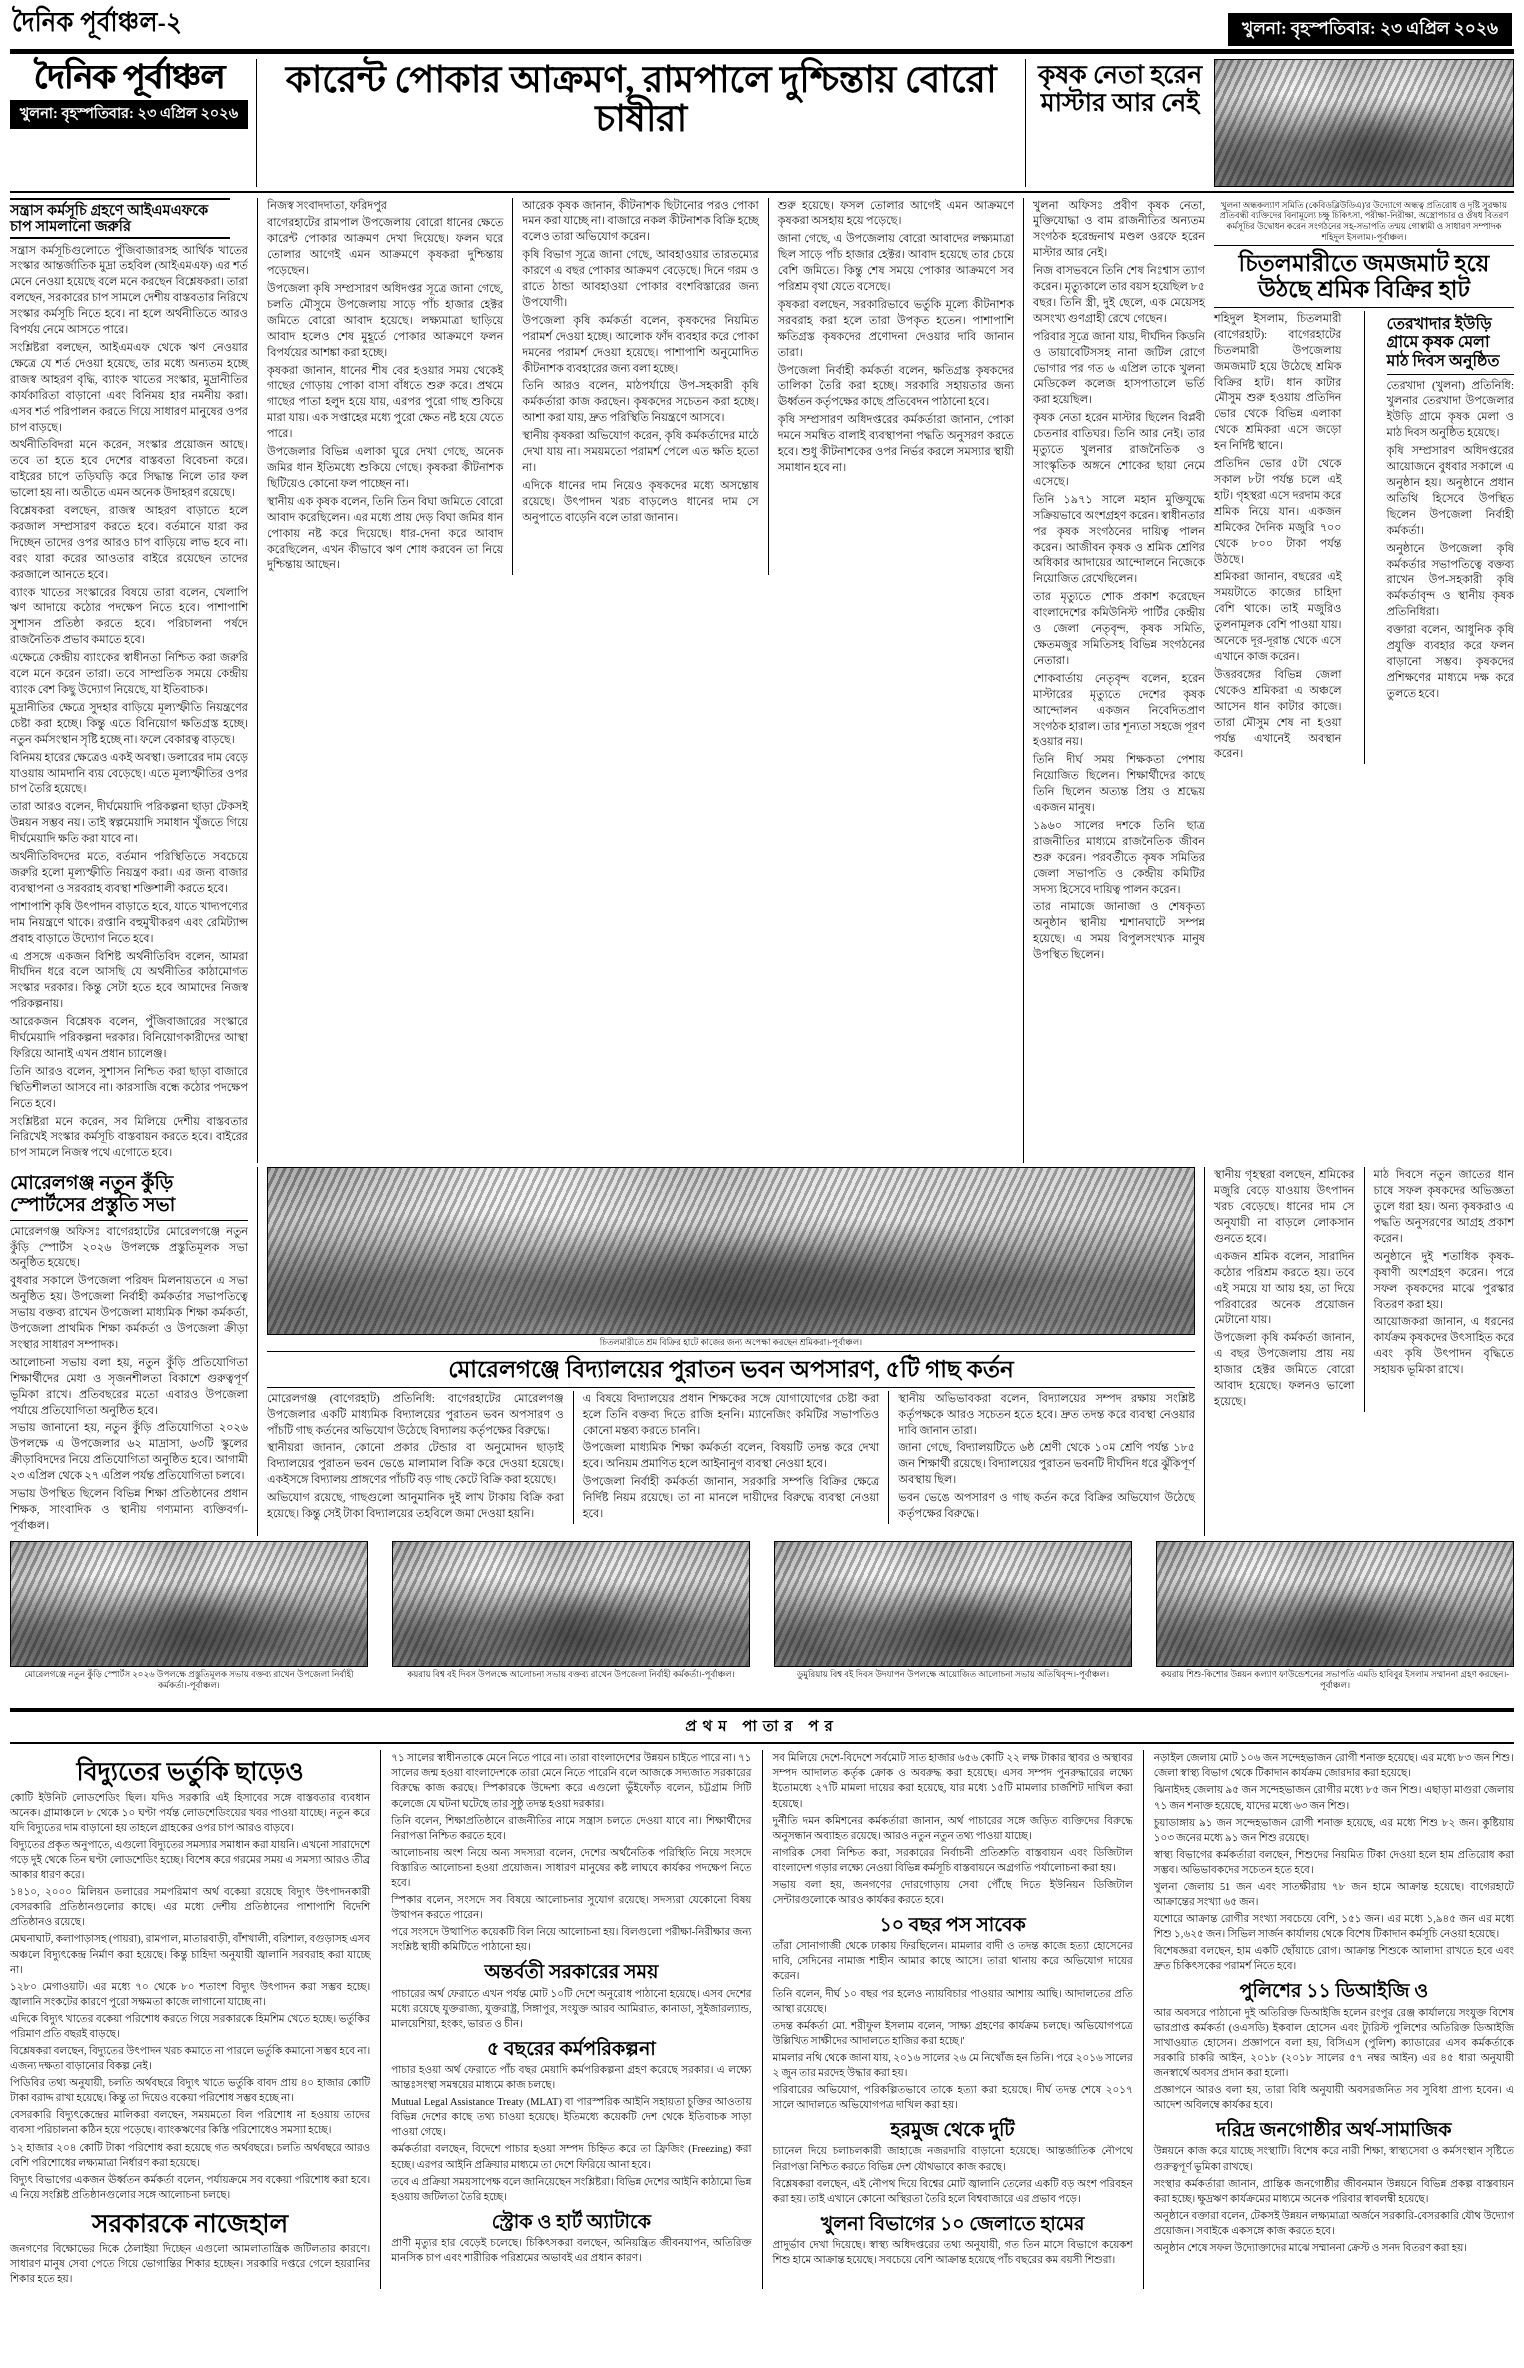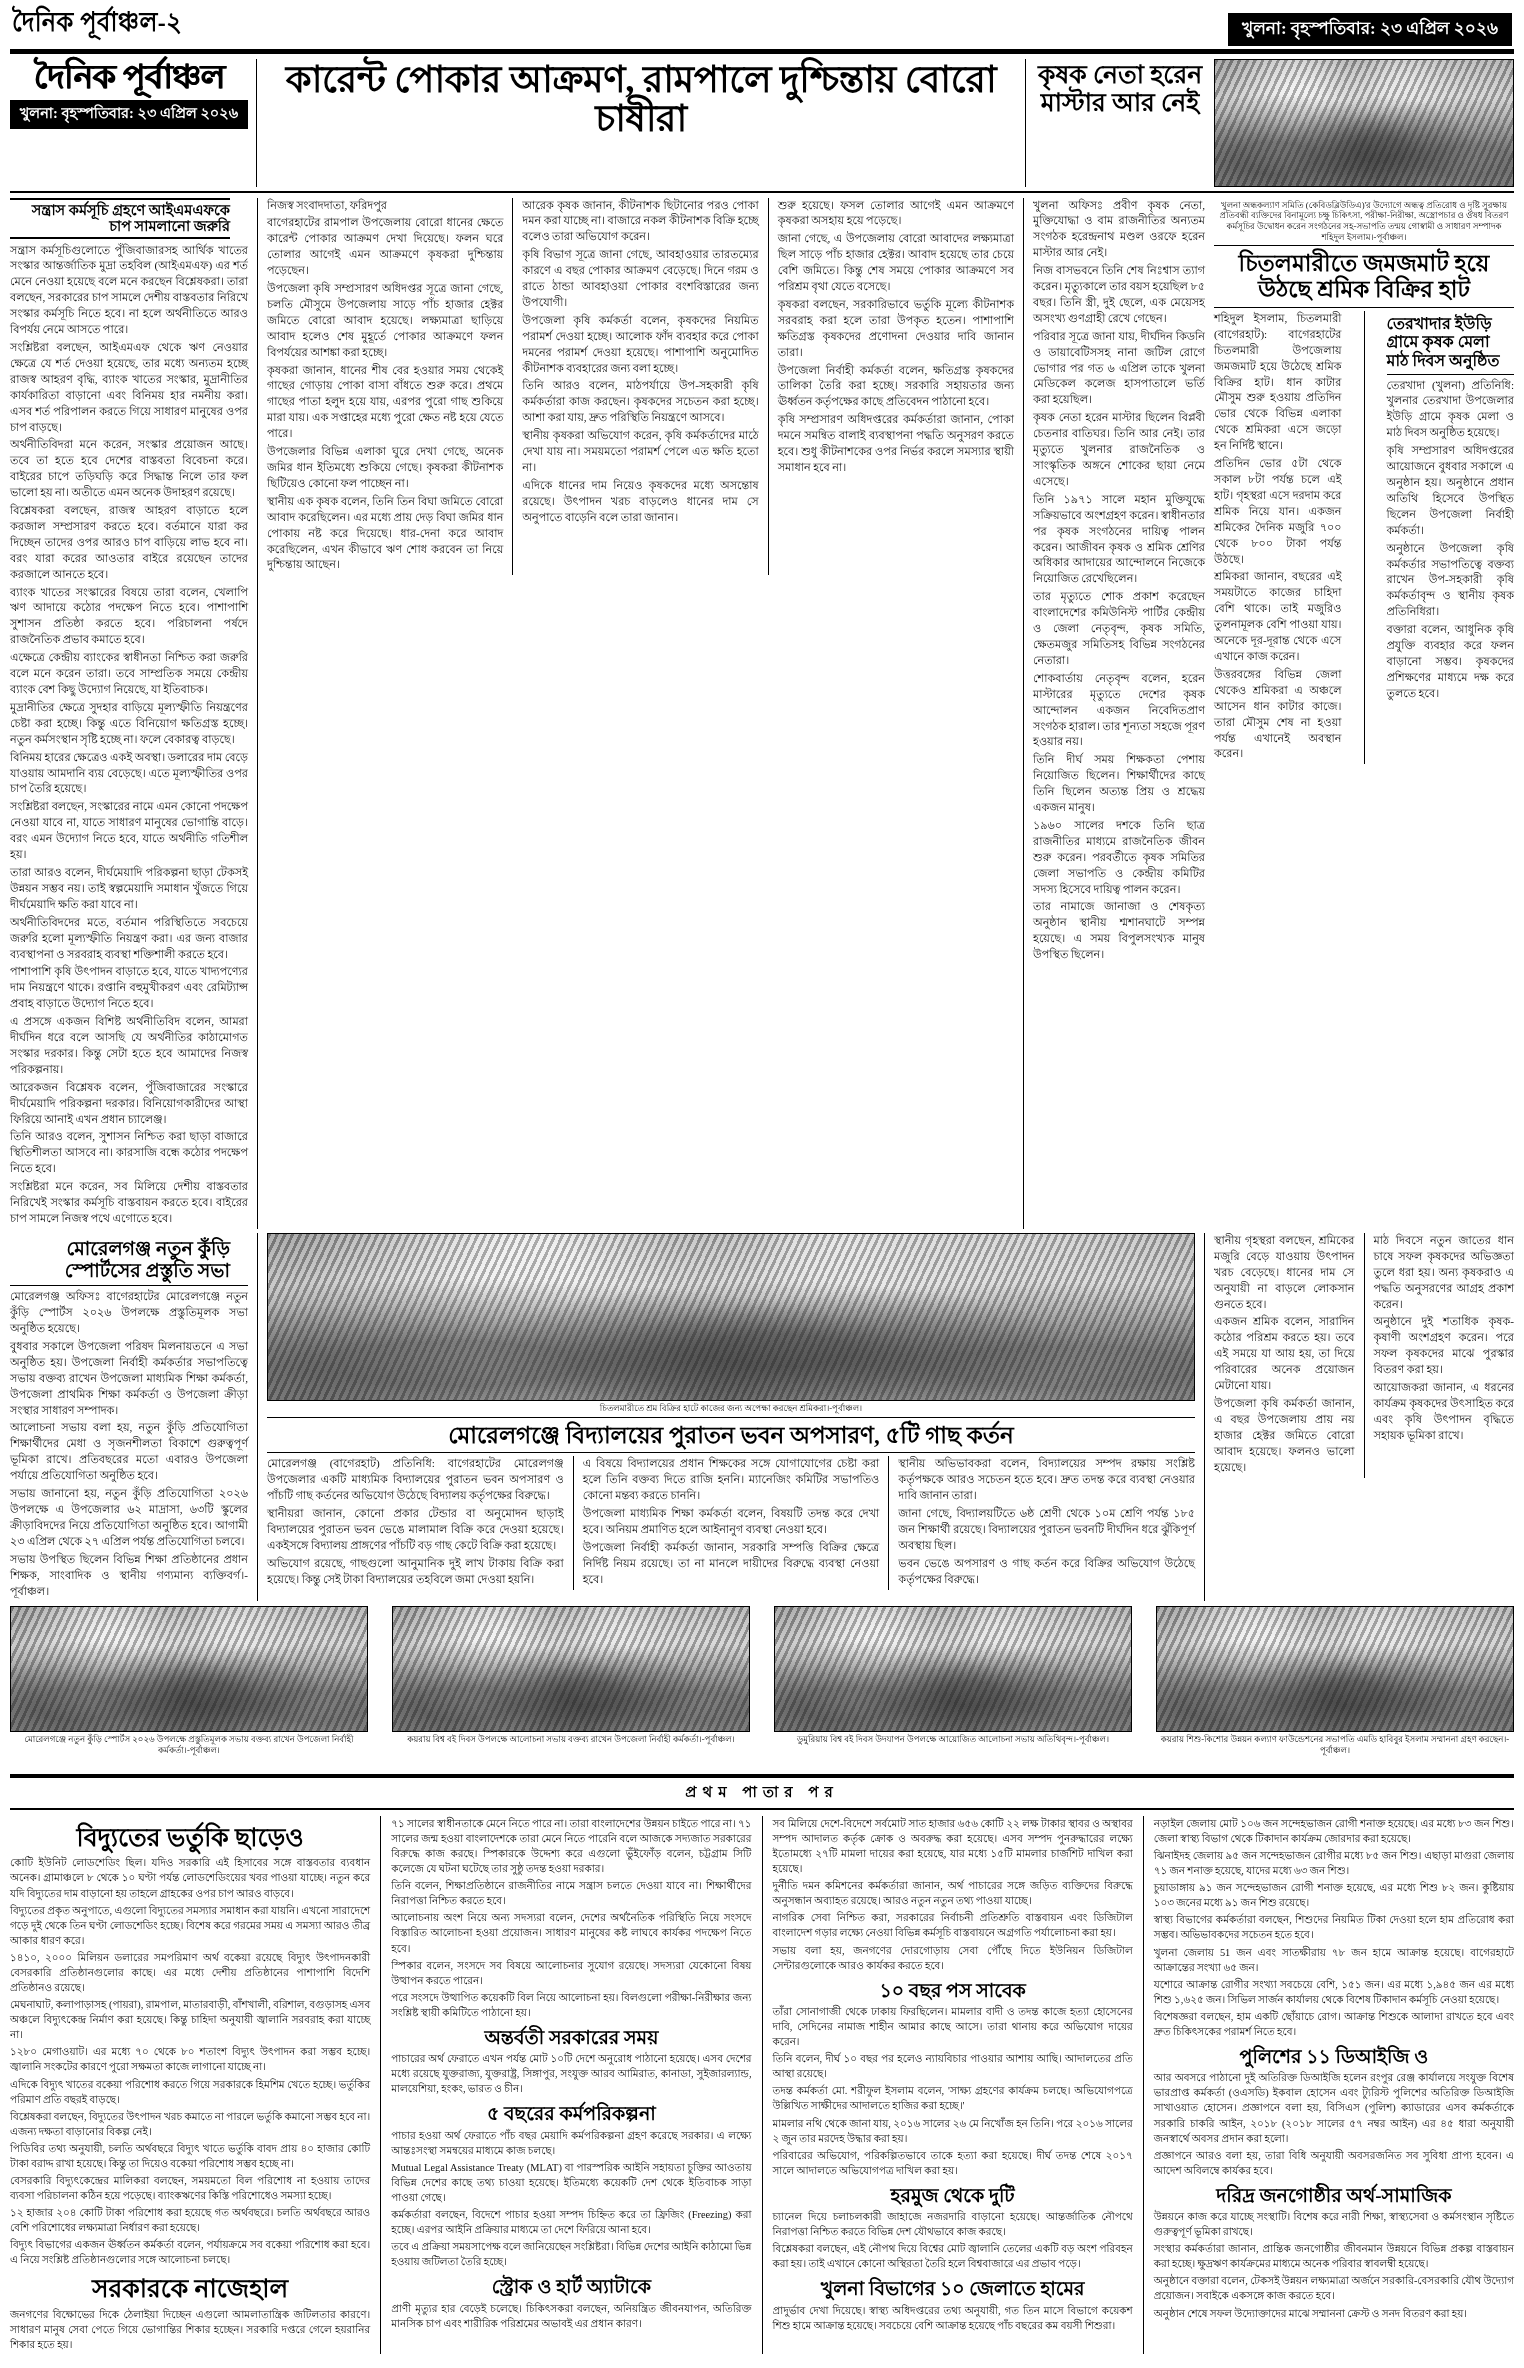--- a/index.html
+++ b/index.html
@@ -141,21 +141,21 @@
     padding: 2px 1px 0 1px;
   }
 
   
   .colset { display: flex; gap: 9px; }
   .vrule { width: 1px; background: #000; flex: 0 0 1px; align-self: stretch; }
 
   .sub-hl {
     font-size: 19px;
     font-weight: bold;
-    text-align: right;
+    text-align: left;
     line-height: 1.14;
     margin: 5px 18px 4px 0;
     color: #000;
   }
   .sub-hl-lg {
     font-size: 23px;
     font-weight: bold;
     text-align: center;
     line-height: 1.12;
     margin: 5px 0 4px 0;
@@ -244,21 +244,20 @@
       <div class="sub-hl bn" style="font-size:14.5px; border-top:2px solid #000; border-bottom:2px solid #000; padding:2px 0; margin-top:0">সন্ত্রাস কর্মসূচি গ্রহণে আইএমএফকে চাপ সামলানো জরুরি</div>
       <div class="body-text bn" id="ll-body">
           <p>সন্ত্রাস কর্মসূচিগুলোতে পুঁজিবাজারসহ আর্থিক খাতের সংস্কার আন্তর্জাতিক মুদ্রা তহবিল (আইএমএফ) এর শর্ত মেনে নেওয়া হয়েছে বলে মনে করছেন বিশ্লেষকরা। তারা বলছেন, সরকারের চাপ সামলে দেশীয় বাস্তবতার নিরিখে সংস্কার কর্মসূচি নিতে হবে। না হলে অর্থনীতিতে আরও বিপর্যয় নেমে আসতে পারে।</p>
           <p>সংশ্লিষ্টরা বলছেন, আইএমএফ থেকে ঋণ নেওয়ার ক্ষেত্রে যে শর্ত দেওয়া হয়েছে, তার মধ্যে অন্যতম হচ্ছে রাজস্ব আহরণ বৃদ্ধি, ব্যাংক খাতের সংস্কার, মুদ্রানীতির কার্যকারিতা বাড়ানো এবং বিনিময় হার নমনীয় করা। এসব শর্ত পরিপালন করতে গিয়ে সাধারণ মানুষের ওপর চাপ বাড়ছে।</p>
           <p>অর্থনীতিবিদরা মনে করেন, সংস্কার প্রয়োজন আছে। তবে তা হতে হবে দেশের বাস্তবতা বিবেচনা করে। বাইরের চাপে তড়িঘড়ি করে সিদ্ধান্ত নিলে তার ফল ভালো হয় না। অতীতে এমন অনেক উদাহরণ রয়েছে।</p>
           <p>বিশ্লেষকরা বলছেন, রাজস্ব আহরণ বাড়াতে হলে করজাল সম্প্রসারণ করতে হবে। বর্তমানে যারা কর দিচ্ছেন তাদের ওপর আরও চাপ বাড়িয়ে লাভ হবে না। বরং যারা করের আওতার বাইরে রয়েছেন তাদের করজালে আনতে হবে।</p>
           <p>ব্যাংক খাতের সংস্কারের বিষয়ে তারা বলেন, খেলাপি ঋণ আদায়ে কঠোর পদক্ষেপ নিতে হবে। পাশাপাশি সুশাসন প্রতিষ্ঠা করতে হবে। পরিচালনা পর্ষদে রাজনৈতিক প্রভাব কমাতে হবে।</p>
           <p>এক্ষেত্রে কেন্দ্রীয় ব্যাংকের স্বাধীনতা নিশ্চিত করা জরুরি বলে মনে করেন তারা। তবে সাম্প্রতিক সময়ে কেন্দ্রীয় ব্যাংক বেশ কিছু উদ্যোগ নিয়েছে, যা ইতিবাচক।</p>
           <p>মুদ্রানীতির ক্ষেত্রে সুদহার বাড়িয়ে মূল্যস্ফীতি নিয়ন্ত্রণের চেষ্টা করা হচ্ছে। কিন্তু এতে বিনিয়োগ ক্ষতিগ্রস্ত হচ্ছে। নতুন কর্মসংস্থান সৃষ্টি হচ্ছে না। ফলে বেকারত্ব বাড়ছে।</p>
           <p>বিনিময় হারের ক্ষেত্রেও একই অবস্থা। ডলারের দাম বেড়ে যাওয়ায় আমদানি ব্যয় বেড়েছে। এতে মূল্যস্ফীতির ওপর চাপ তৈরি হয়েছে।</p>
-          <p>সংশ্লিষ্টরা বলছেন, সংস্কারের নামে এমন কোনো পদক্ষেপ নেওয়া যাবে না, যাতে সাধারণ মানুষের ভোগান্তি বাড়ে। বরং এমন উদ্যোগ নিতে হবে, যাতে অর্থনীতি গতিশীল হয়।</p>
           <p>তারা আরও বলেন, দীর্ঘমেয়াদি পরিকল্পনা ছাড়া টেকসই উন্নয়ন সম্ভব নয়। তাই স্বল্পমেয়াদি সমাধান খুঁজতে গিয়ে দীর্ঘমেয়াদি ক্ষতি করা যাবে না।</p>
           <p>অর্থনীতিবিদদের মতে, বর্তমান পরিস্থিতিতে সবচেয়ে জরুরি হলো মূল্যস্ফীতি নিয়ন্ত্রণ করা। এর জন্য বাজার ব্যবস্থাপনা ও সরবরাহ ব্যবস্থা শক্তিশালী করতে হবে।</p>
           <p>পাশাপাশি কৃষি উৎপাদন বাড়াতে হবে, যাতে খাদ্যপণ্যের দাম নিয়ন্ত্রণে থাকে। রপ্তানি বহুমুখীকরণ এবং রেমিট্যান্স প্রবাহ বাড়াতে উদ্যোগ নিতে হবে।</p>
           <p>এ প্রসঙ্গে একজন বিশিষ্ট অর্থনীতিবিদ বলেন, আমরা দীর্ঘদিন ধরে বলে আসছি যে অর্থনীতির কাঠামোগত সংস্কার দরকার। কিন্তু সেটা হতে হবে আমাদের নিজস্ব পরিকল্পনায়।</p>
           <p>আরেকজন বিশ্লেষক বলেন, পুঁজিবাজারের সংস্কারে দীর্ঘমেয়াদি পরিকল্পনা দরকার। বিনিয়োগকারীদের আস্থা ফিরিয়ে আনাই এখন প্রধান চ্যালেঞ্জ।</p>
           <p>তিনি আরও বলেন, সুশাসন নিশ্চিত করা ছাড়া বাজারে স্থিতিশীলতা আসবে না। কারসাজি বন্ধে কঠোর পদক্ষেপ নিতে হবে।</p>
           <p>সংশ্লিষ্টরা মনে করেন, সব মিলিয়ে দেশীয় বাস্তবতার নিরিখেই সংস্কার কর্মসূচি বাস্তবায়ন করতে হবে। বাইরের চাপ সামলে নিজস্ব পথে এগোতে হবে।</p>
         </div>
     </div>
 

